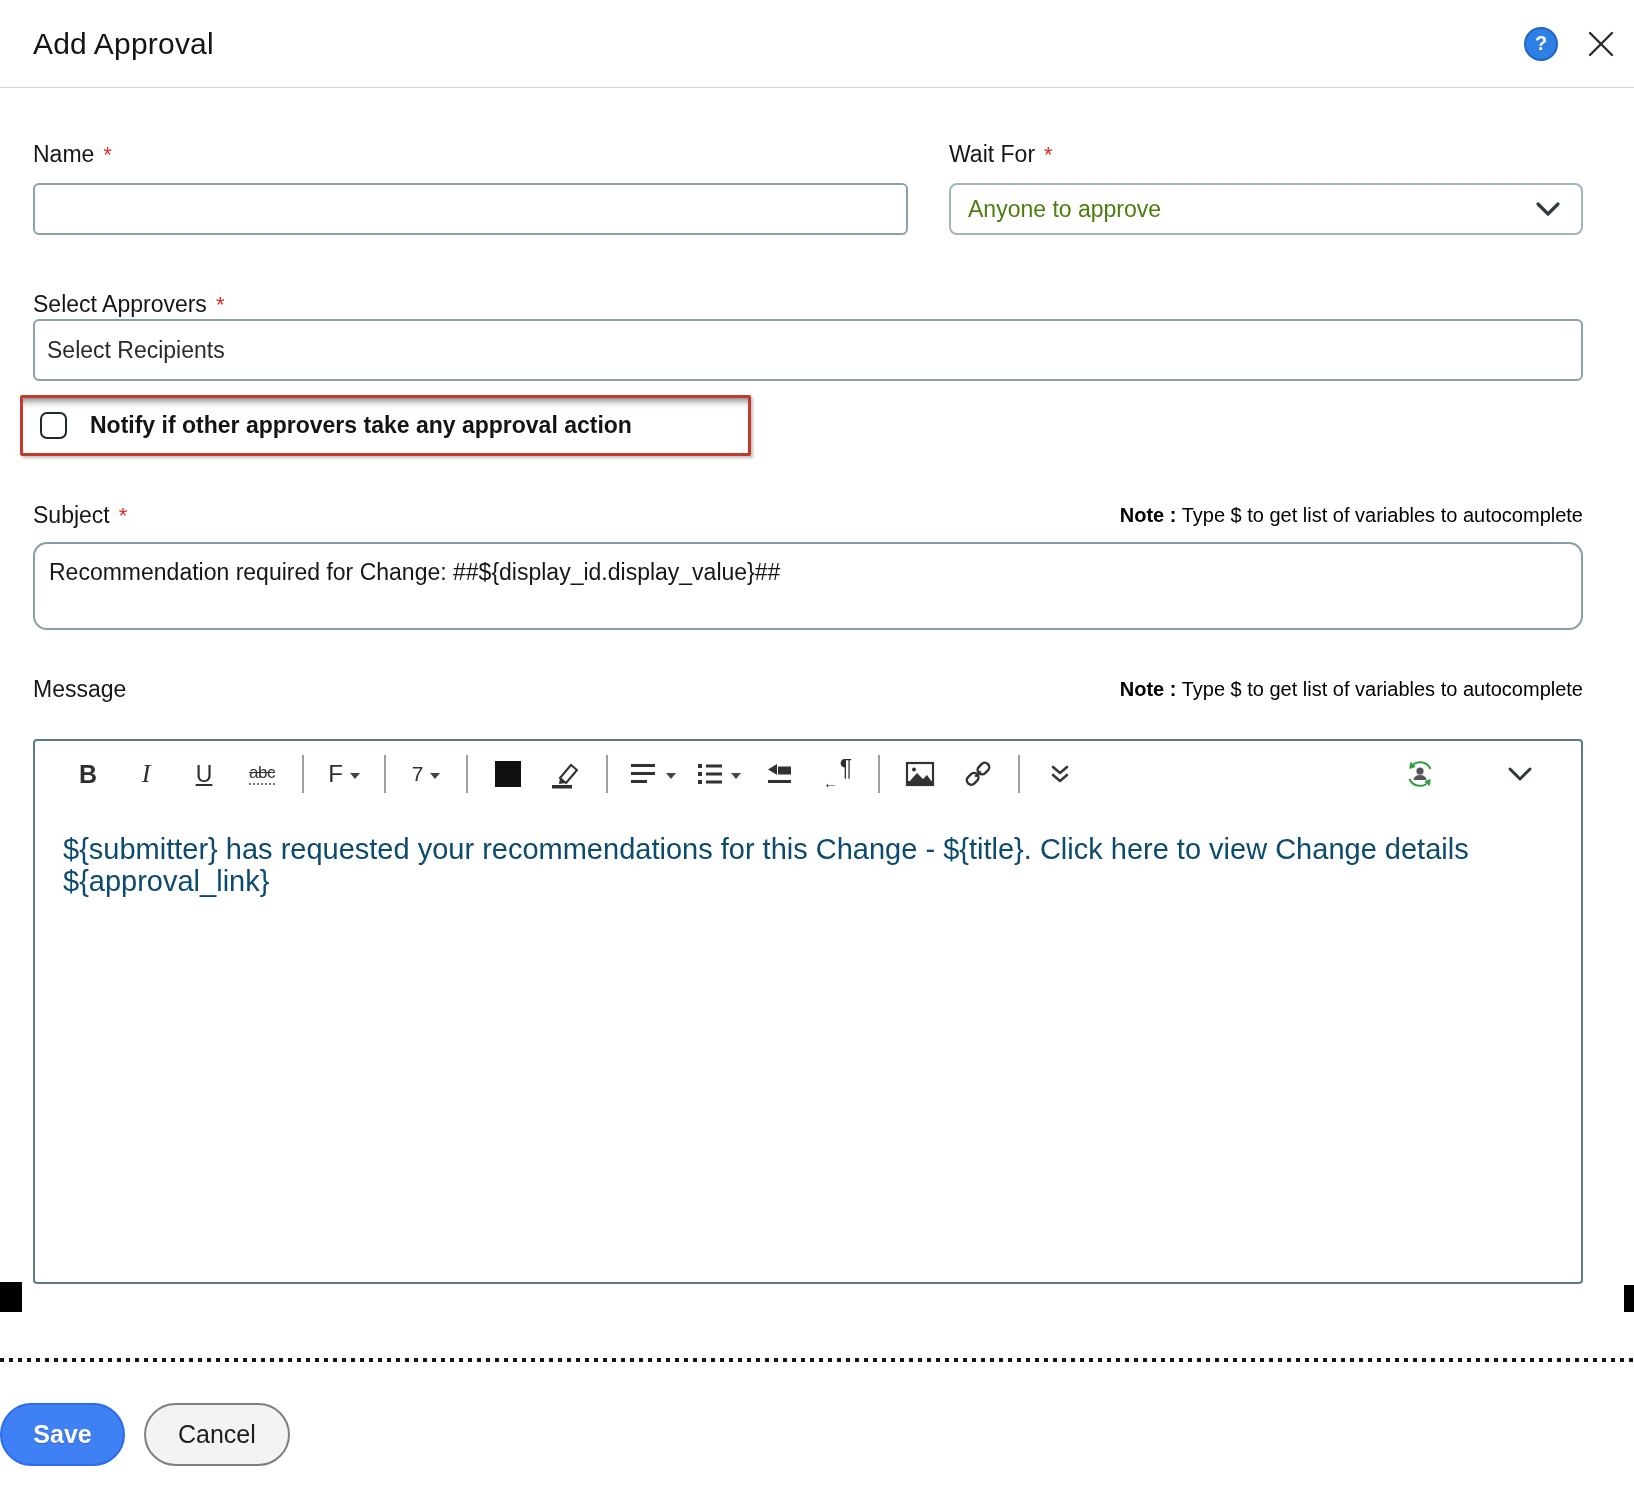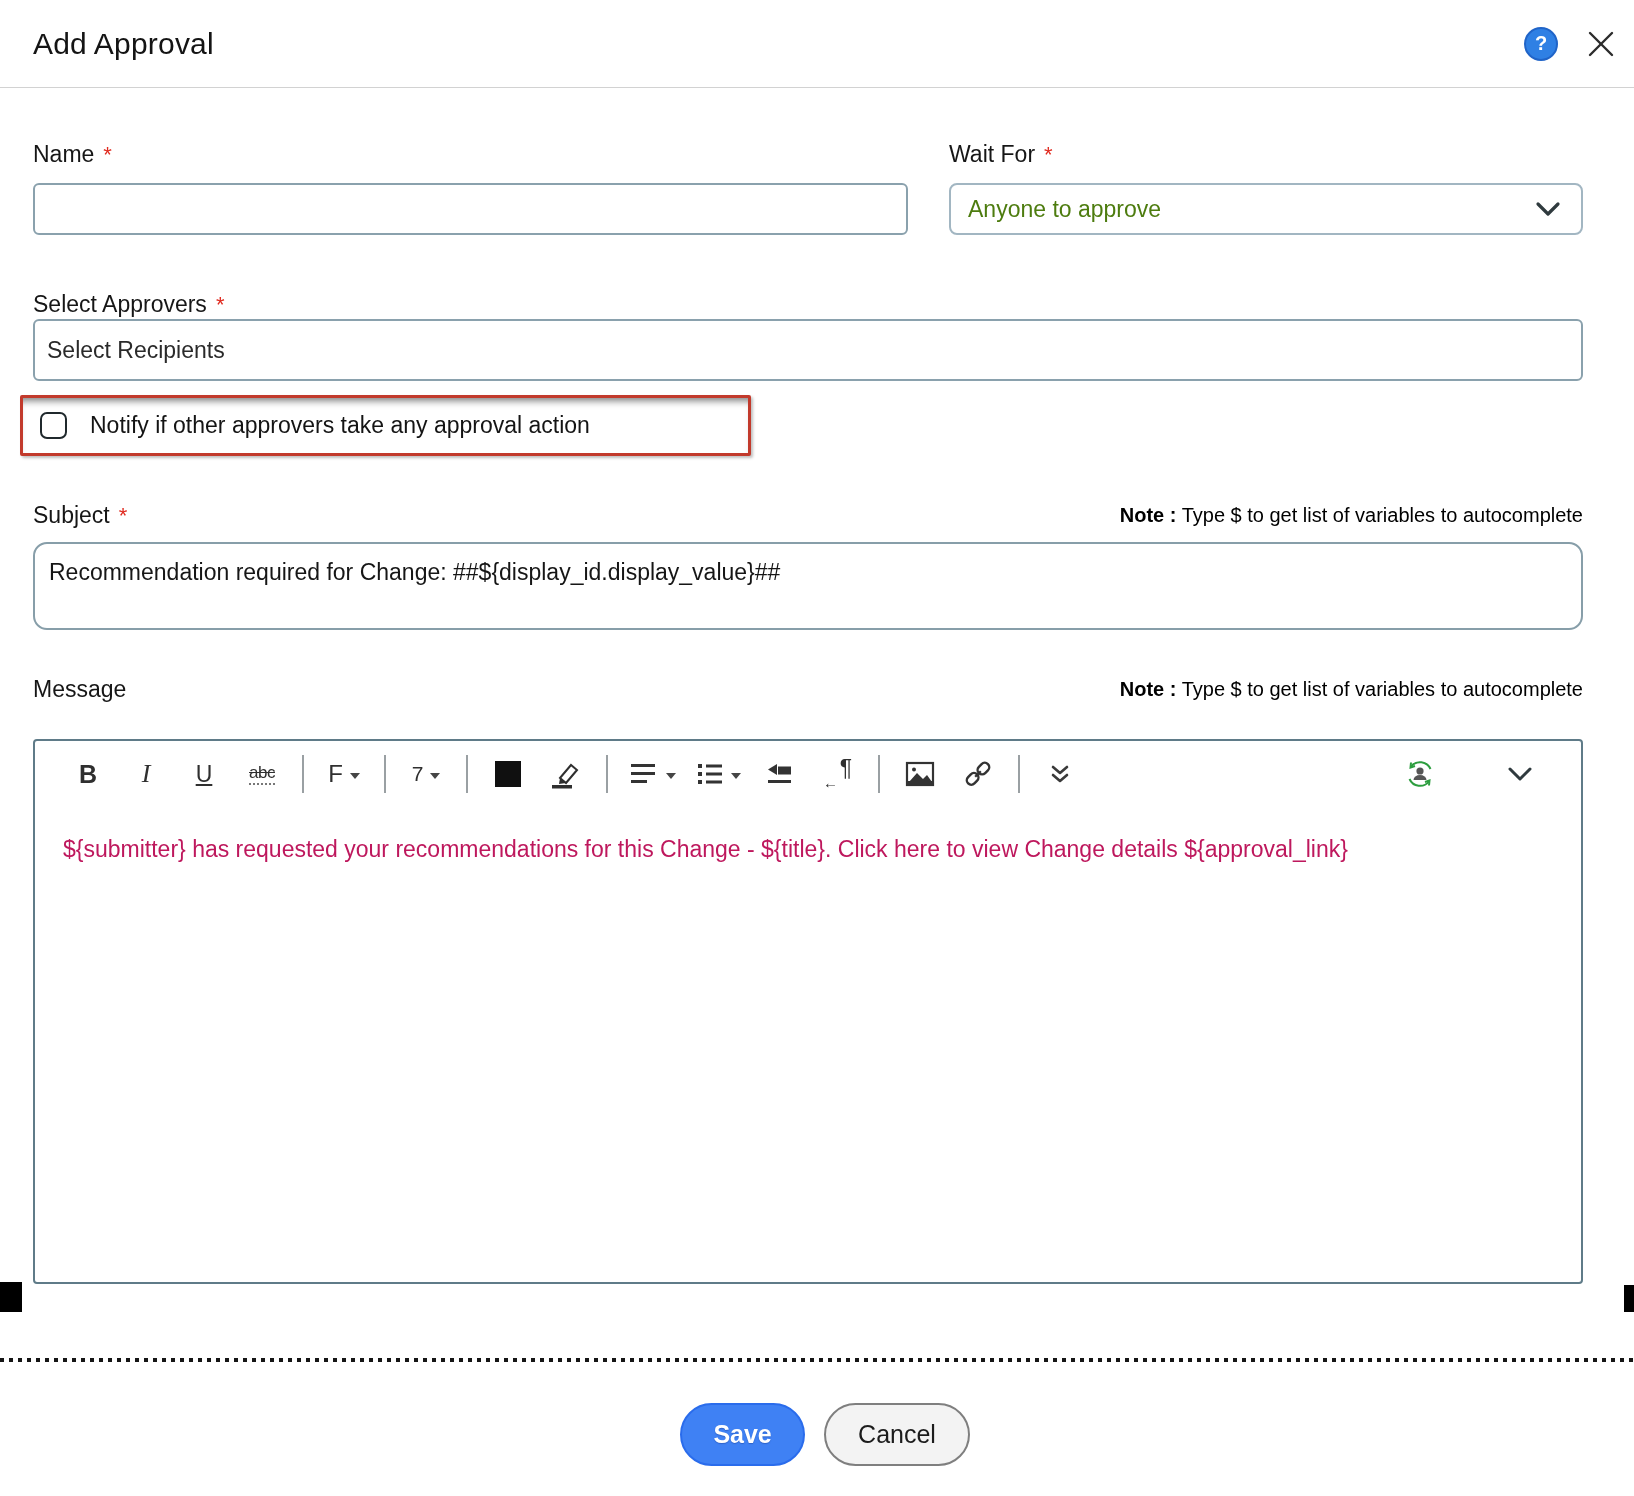--- a/index.html
+++ b/index.html
@@ -64,20 +64,21 @@
   }
 
   
   .annotation-box {
     margin-top:14px; margin-left:-13px;
     width:731px; height:61px;
     border:3px solid #c23a2c; border-radius:2px;
     display:flex; align-items:center; padding-left:17px;
     box-shadow: inset 0 8px 7px -5px rgba(45,45,45,0.60), 2px 2px 3px rgba(0,0,0,0.25);
     background:#fff;
+    font-weight:bold;
   }
   .checkbox {
     width:27px; height:27px; flex:0 0 27px;
     border:2.5px solid #20292d; border-radius:7px;
     background:#fff; cursor:pointer;
   }
   .checkbox-label { margin-left:23px; font-size:23px; color:#141414; }
 
   .label-row {
     display:flex; justify-content:space-between; align-items:flex-end;
@@ -122,34 +123,34 @@
     border-top:6.5px solid #454545;
   }
   .color-square { width:26px; height:26px; background:#101010; }
   .icon-pilcrow { position:relative; width:30px; height:30px; display:inline-block; }
   .icon-pilcrow .p-glyph { position:absolute; right:1px; top:-4px; font-size:23px; }
   .icon-pilcrow .p-arrow { position:absolute; left:0; bottom:-2px; font-size:15px; }
   .tb-right { margin-left:auto; display:flex; align-items:center; gap:42px; margin-right:8px; }
 
   .editor-content {
     flex:1; padding:26px 28px;
-    font-size:23px; color:#be185d; line-height:32px;
+    font-size:29px; color:#0c4a6e; line-height:32px;
     cursor:text;
   }
 
   
   .black-rect-left  { position:absolute; left:0;  top:1282px; width:22px; height:30px; background:#000; }
   .black-rect-right { position:absolute; right:0; top:1285px; width:10px; height:27px; background:#000; }
   .dotted-separator {
     position:absolute; left:0; right:0; top:1358px; height:4px;
     background: repeating-linear-gradient(90deg, #151515 0 4px, transparent 4px 9px);
   }
   .footer-buttons {
-    position:absolute; top:1403px; left:16px; right:0;
-    display:flex; justify-content:center; align-items:center; gap:19px;
+    position:absolute; top:1403px; left:0; right:0;
+    display:flex; align-items:center; gap:19px;
   }
   .btn {
     height:63px; border-radius:32px; font-family:"Liberation Sans", sans-serif;
     font-size:25px; display:flex; align-items:center; justify-content:center;
     cursor:pointer;
   }
   .btn-save {
     min-width:125px; padding:0 30px;
     background:#3f81f4; border:2.5px solid #2a6cec;
     color:#ffffff; font-weight:700;

